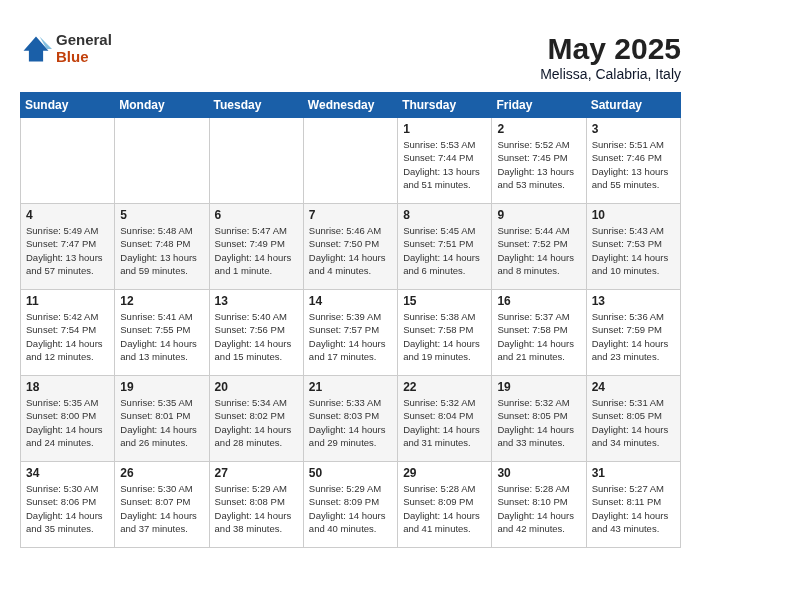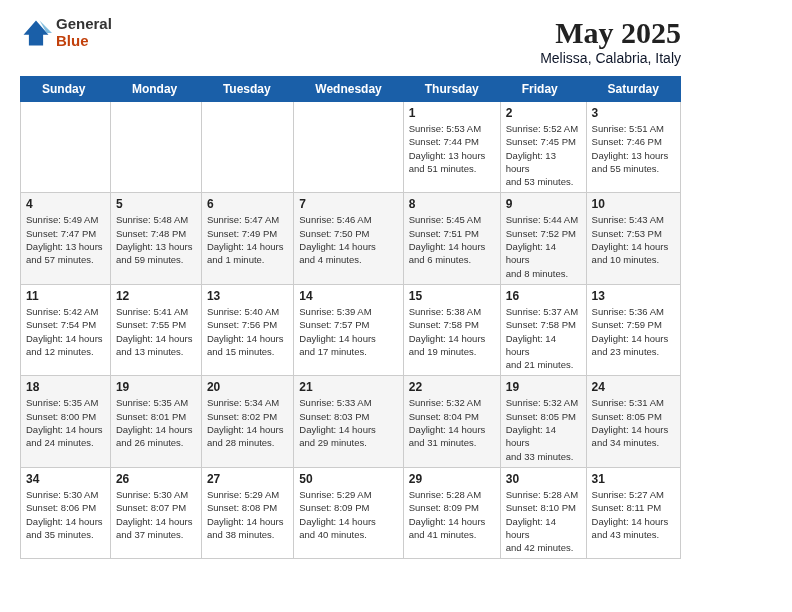--- a/index.html
+++ b/index.html
@@ -5,20 +5,21 @@
     * { box-sizing: border-box; margin: 0; padding: 0; }
     body {
       font-family: Arial, sans-serif;
       background: #fff;
       width: 792px;
       min-height: 612px;
     }
     .page {
       width: 701px;
       padding: 16px 20px 16px 20px;
+      margin-top: 16px;
     }
     .header {
       display: flex;
       justify-content: space-between;
       align-items: flex-start;
       margin-bottom: 10px;
     }
     .logo {
       display: flex;
       align-items: center;
@@ -43,37 +44,36 @@
       width: 32px;
       height: 32px;
     }
     .title-block {
       text-align: right;
     }
     .title-month {
       font-size: 30px;
       font-weight: bold;
       color: #222;
-      font-family: Liberation Serif, serif;
     }
     .title-location {
       font-size: 14px;
       color: #0f172a;
     }
     .calendar {
       width: 100%;
       border-collapse: collapse;
       border: 1px solid #ccc;
     }
     .calendar th {
       background-color: #1a5fa8;
       color: #fff;
       font-size: 12px;
       font-weight: bold;
-      padding: 5px 21px;
+      padding: 5px 4px;
       text-align: left;
       border: 1px solid #1a5fa8;
     }
     .calendar td {
       border: 1px solid #ccc;
       vertical-align: top;
       padding: 4px 5px;
       width: calc(100% / 7);
       min-height: 80px;
       height: 86px;

